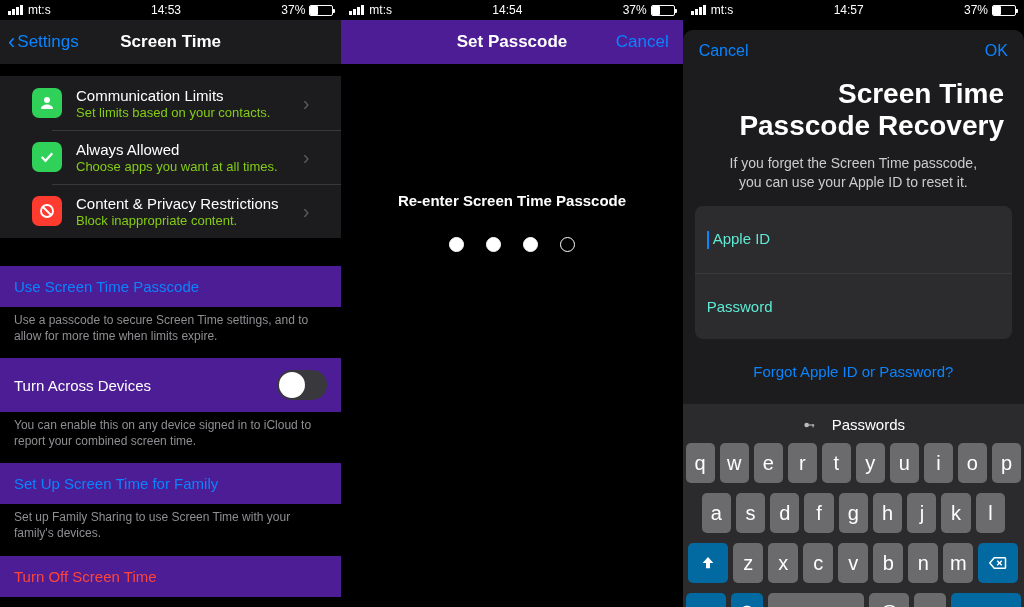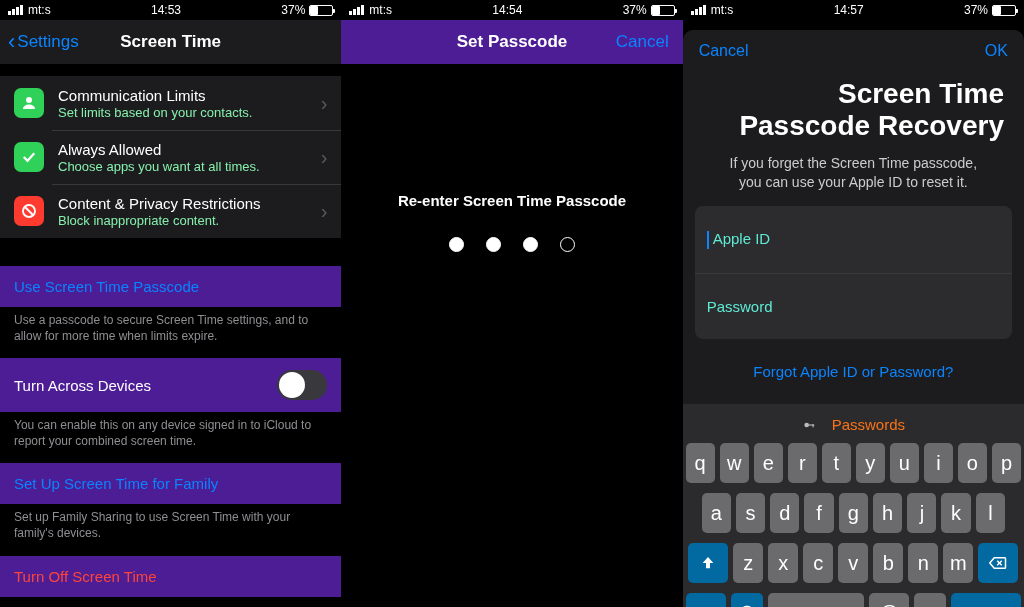--- a/index.html
+++ b/index.html
@@ -14,26 +14,26 @@
 .battery{width:24px;height:11px;border:1px solid #fff;border-radius:2px;position:relative}
 .battery::after{content:"";position:absolute;right:-3px;top:3px;width:2px;height:4px;background:#fff;border-radius:0 1px 1px 0}
 .battery-fill{height:100%;width:37%;background:#fff;border-radius:1px}
 .nav-bar{height:44px;display:flex;align-items:center;justify-content:center;position:relative;background:#1c1c1e}
 .nav-bar.dark{background:#4c1d95}
 .nav-back{position:absolute;left:8px;color:#0a84ff;font-size:17px;display:flex;align-items:center;gap:2px}
 .nav-title{font-size:17px;font-weight:700}
 .nav-right{position:absolute;right:14px;color:#0a84ff;font-size:17px}
 .chevron-left{font-size:22px;line-height:1}
 .list-section{background:#1c1c1e}
-.list-item{display:flex;align-items:center;padding:8px 14px;min-height:54px;gap:14px;position:relative}
+.list-item{display:flex;align-items:center;padding:8px 32px;min-height:54px;gap:14px;position:relative}
 .list-item+.list-item::before{content:"";position:absolute;top:0;left:52px;right:0;height:1px;background:#38383a}
 .item-icon{width:30px;height:30px;border-radius:7px;display:flex;align-items:center;justify-content:center;flex-shrink:0}
 .item-text{flex:1;display:flex;flex-direction:column;gap:1px}
 .item-title{font-size:15px}
-.item-sub{font-size:13px;color:#86efac}
+.item-sub{font-size:13px;color:#84cc16}
 .chevron{color:#5a5a5f;font-size:20px}
 .single-row{background:#4c1d95;padding:12px 14px;font-size:15px;display:flex;align-items:center;justify-content:space-between}
 .blue-text{color:#0a84ff}
 .red-text{color:#ff453a}
 .footer-text{font-size:12px;color:#8e8e93;padding:6px 14px 14px;line-height:1.3}
 .spacer{height:28px}
 .toggle{width:50px;height:30px;background:#39393d;border-radius:15px;position:relative}
 .toggle-knob{width:26px;height:26px;background:#fff;border-radius:50%;position:absolute;top:2px;left:2px}
 .passcode-area{flex:1;display:flex;flex-direction:column;align-items:center;padding-top:128px}
 .passcode-prompt{font-size:15px;font-weight:600;margin-bottom:28px}
@@ -43,21 +43,21 @@
 .modal-sheet{position:absolute;top:30px;left:0;right:0;bottom:0;background:#1c1c1e;border-radius:10px 10px 0 0;display:flex;flex-direction:column}
 .modal-bar{display:flex;justify-content:space-between;padding:12px 16px}
 .recovery-title{font-size:28px;font-weight:700;text-align:right;padding:6px 20px 12px;line-height:1.15}
 .recovery-sub{font-size:14px;color:#ccc;text-align:center;padding:0 36px 14px;line-height:1.35}
 .input-group{background:#2c2c2e;border-radius:8px;margin:0 12px}
 .input-row{padding:24px 12px;font-size:15px;color:#5eead4;position:relative}
 .input-row+.input-row{border-top:1px solid #3a3a3c}
 .cursor{display:inline-block;width:2px;height:18px;background:#0a84ff;vertical-align:middle;margin-right:4px}
 .forgot-link{text-align:center;color:#0a84ff;font-size:15px;padding:24px 0}
 .keyboard{margin-top:auto;background:#2b2b2d;padding:6px 3px}
-.kb-suggest{display:flex;align-items:center;justify-content:center;gap:16px;padding:6px 0 10px;color:#f97316;font-size:15px}
+.kb-suggest{display:flex;align-items:center;justify-content:center;gap:16px;padding:6px 0 10px;color:#ffffff;font-size:15px}
 .kb-row{display:flex;gap:5px;justify-content:center;margin-bottom:10px}
 .key{background:#6b6b6e;color:#fff;height:40px;border-radius:5px;display:flex;align-items:center;justify-content:center;font-size:20px;flex:1;max-width:30px}
 .key.dark{background:#0369a1;font-size:14px}
 .kb-row2{padding:0 16px}
 .kb-row3 .key.dark{max-width:40px}
 .kb-bottom{display:flex;gap:5px}
 .kb-bottom .key{max-width:none}
 .k-123{flex:0 0 40px}
 .k-globe{flex:0 0 32px}
 .k-space{flex:1}

